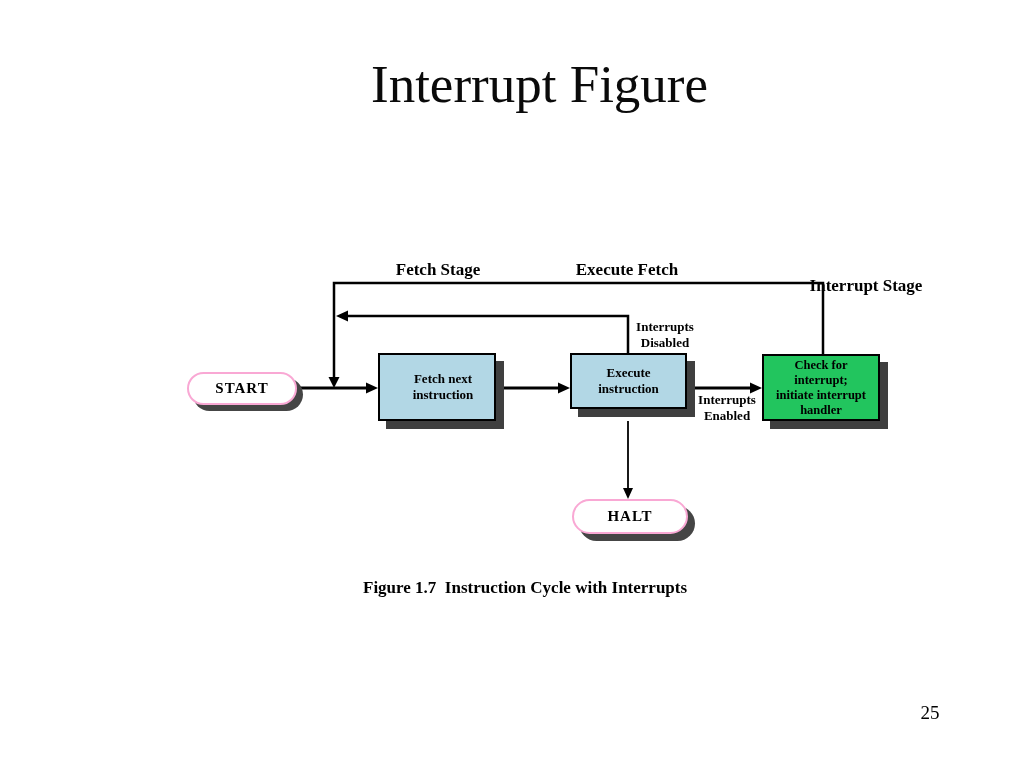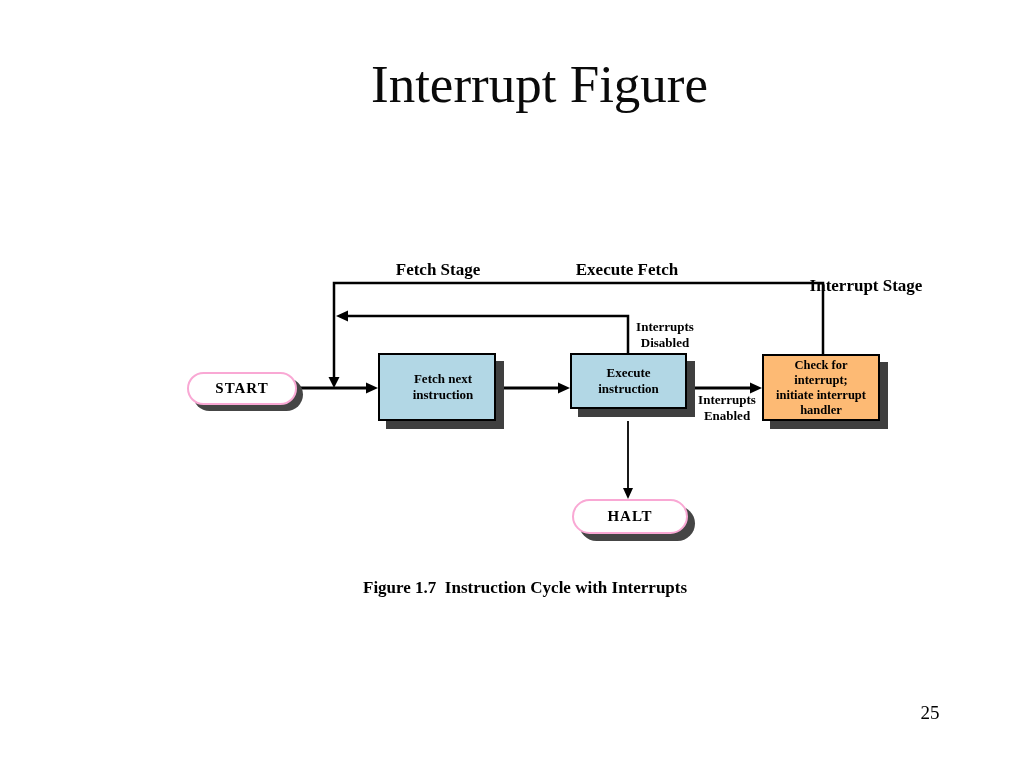--- a/index.html
+++ b/index.html
@@ -39,21 +39,21 @@
     font-weight: 700;
     font-size: 13px;
     line-height: 16px;
     white-space: pre-line;
   }
   .process-box {
     background: #b2d7e5;
     box-shadow: 8px 8px 0 0 #3f3f3f;
   }
   .interrupt-box {
-    background: #fdba74;
+    background: #22c55e;
     box-shadow: 8px 8px 0 0 #3f3f3f;
     font-size: 12.5px;
     line-height: 15px;
   }
   .terminal {
     display: flex;
     align-items: center;
     justify-content: center;
     background: #ffffff;
     border: 2px solid #f9a8d4;

